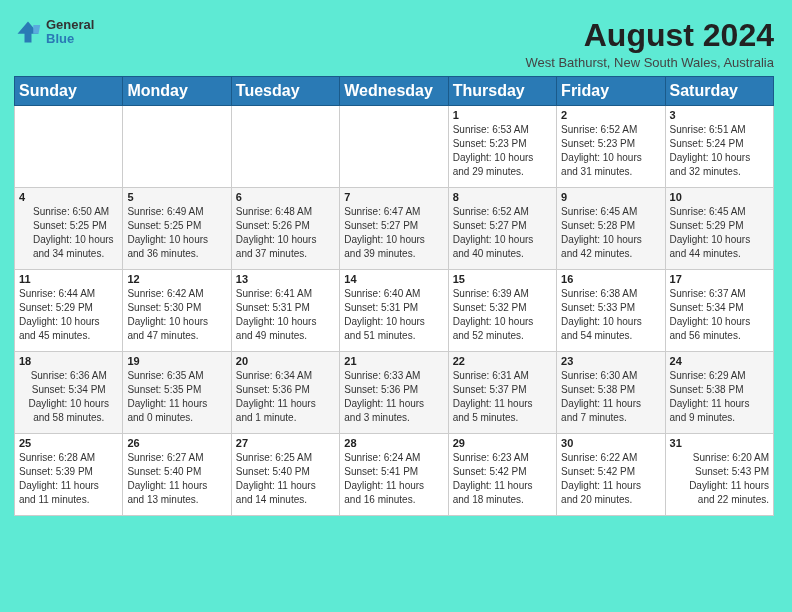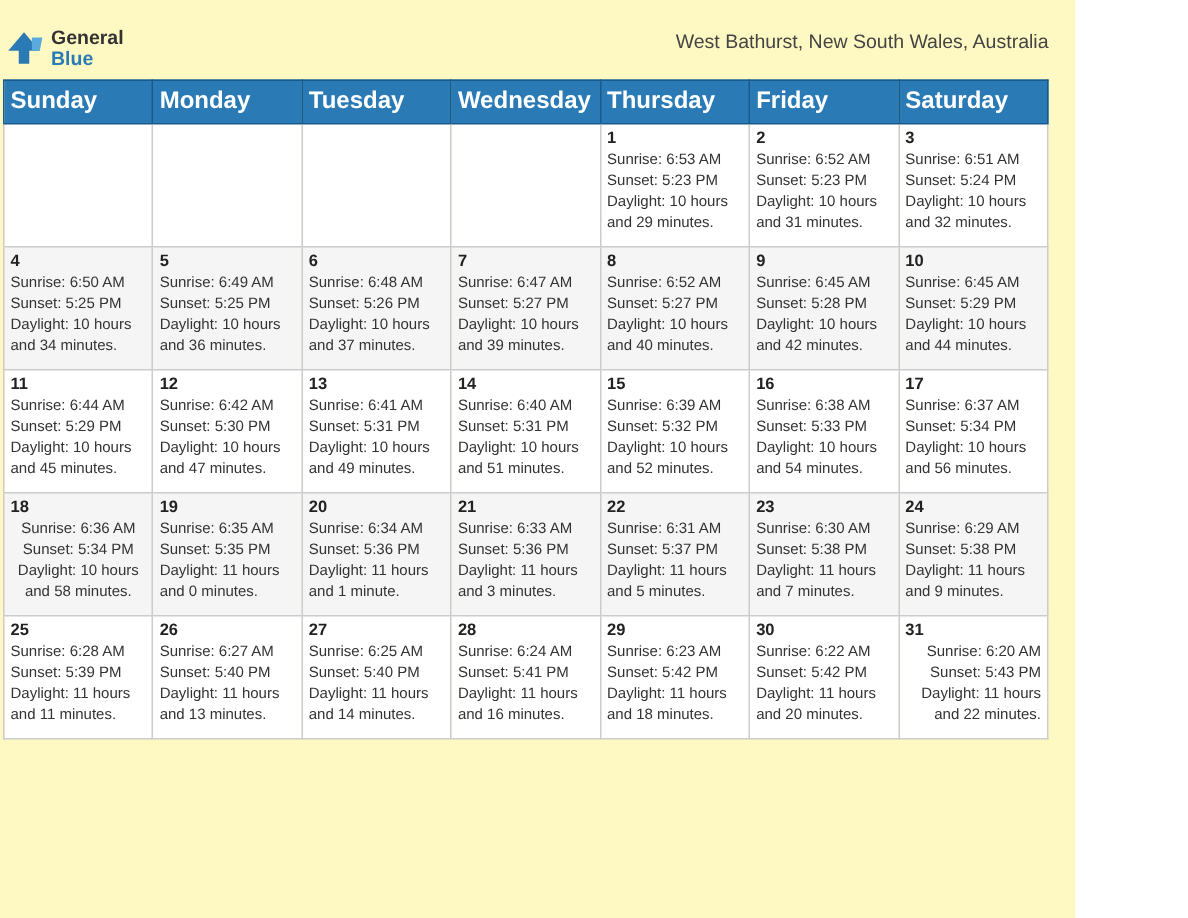--- a/index.html
+++ b/index.html
@@ -4,24 +4,24 @@
   <style>
     * { box-sizing: border-box; margin: 0; padding: 0; }
     body {
       font-family: Arial, sans-serif;
       background: #fff;
       width: 792px;
       min-height: 612px;
       padding: 0;
     }
     .page {
-      width: 717px;
+      width: 792px;
       min-height: 612px;
-      background: #fef9c3;
-      padding: 18px 18px 12px 2px;
+      background: #5eead4;
+      padding: 18px 18px 12px 14px;
     }
     .header {
       display: flex;
       justify-content: space-between;
       align-items: flex-start;
       margin-bottom: 6px;
     }
     .logo {
       display: flex;
       align-items: center;
@@ -106,20 +106,21 @@
       <svg class="logo-icon" viewBox="0 0 32 32">
         <polygon points="16,4 28,18 20,18 20,28 12,28 12,18 4,18" fill="#2a7ab5"></polygon>
         <polygon points="22,8 30,8 28,18 22,18" fill="#5aaadd"></polygon>
       </svg>
       <div class="logo-text">
         <span class="logo-general">General</span>
         <span class="logo-blue">Blue</span>
       </div>
     </div>
     <div class="title-block">
+      <div class="month-title">August 2024</div>
       <div class="location">West Bathurst, New South Wales, Australia</div>
     </div>
   </div>
 
   <table class="calendar">
     <thead>
       <tr>
       <th>Sunday</th>
           <th>Monday</th>
           <th>Tuesday</th>
@@ -153,21 +154,21 @@
             <span class="day-number">3</span>
             <div class="day-info" style="white-space: pre-line;">Sunrise: 6:51 AM
 Sunset: 5:24 PM
 Daylight: 10 hours
 and 32 minutes.</div>
           </td>
         </tr>
         <tr>
           <td>
             <span class="day-number">4</span>
-            <div class="day-info" style="white-space: pre-line;">Sunrise: 6:50 AM
+            <div class="day-info" style="white-space: pre-line; margin-left: 14px;">Sunrise: 6:50 AM
 Sunset: 5:25 PM
 Daylight: 10 hours
 and 34 minutes.</div>
           </td>
           <td>
             <span class="day-number">5</span>
             <div class="day-info" style="white-space: pre-line;">Sunrise: 6:49 AM
 Sunset: 5:25 PM
 Daylight: 10 hours
 and 36 minutes.</div>

